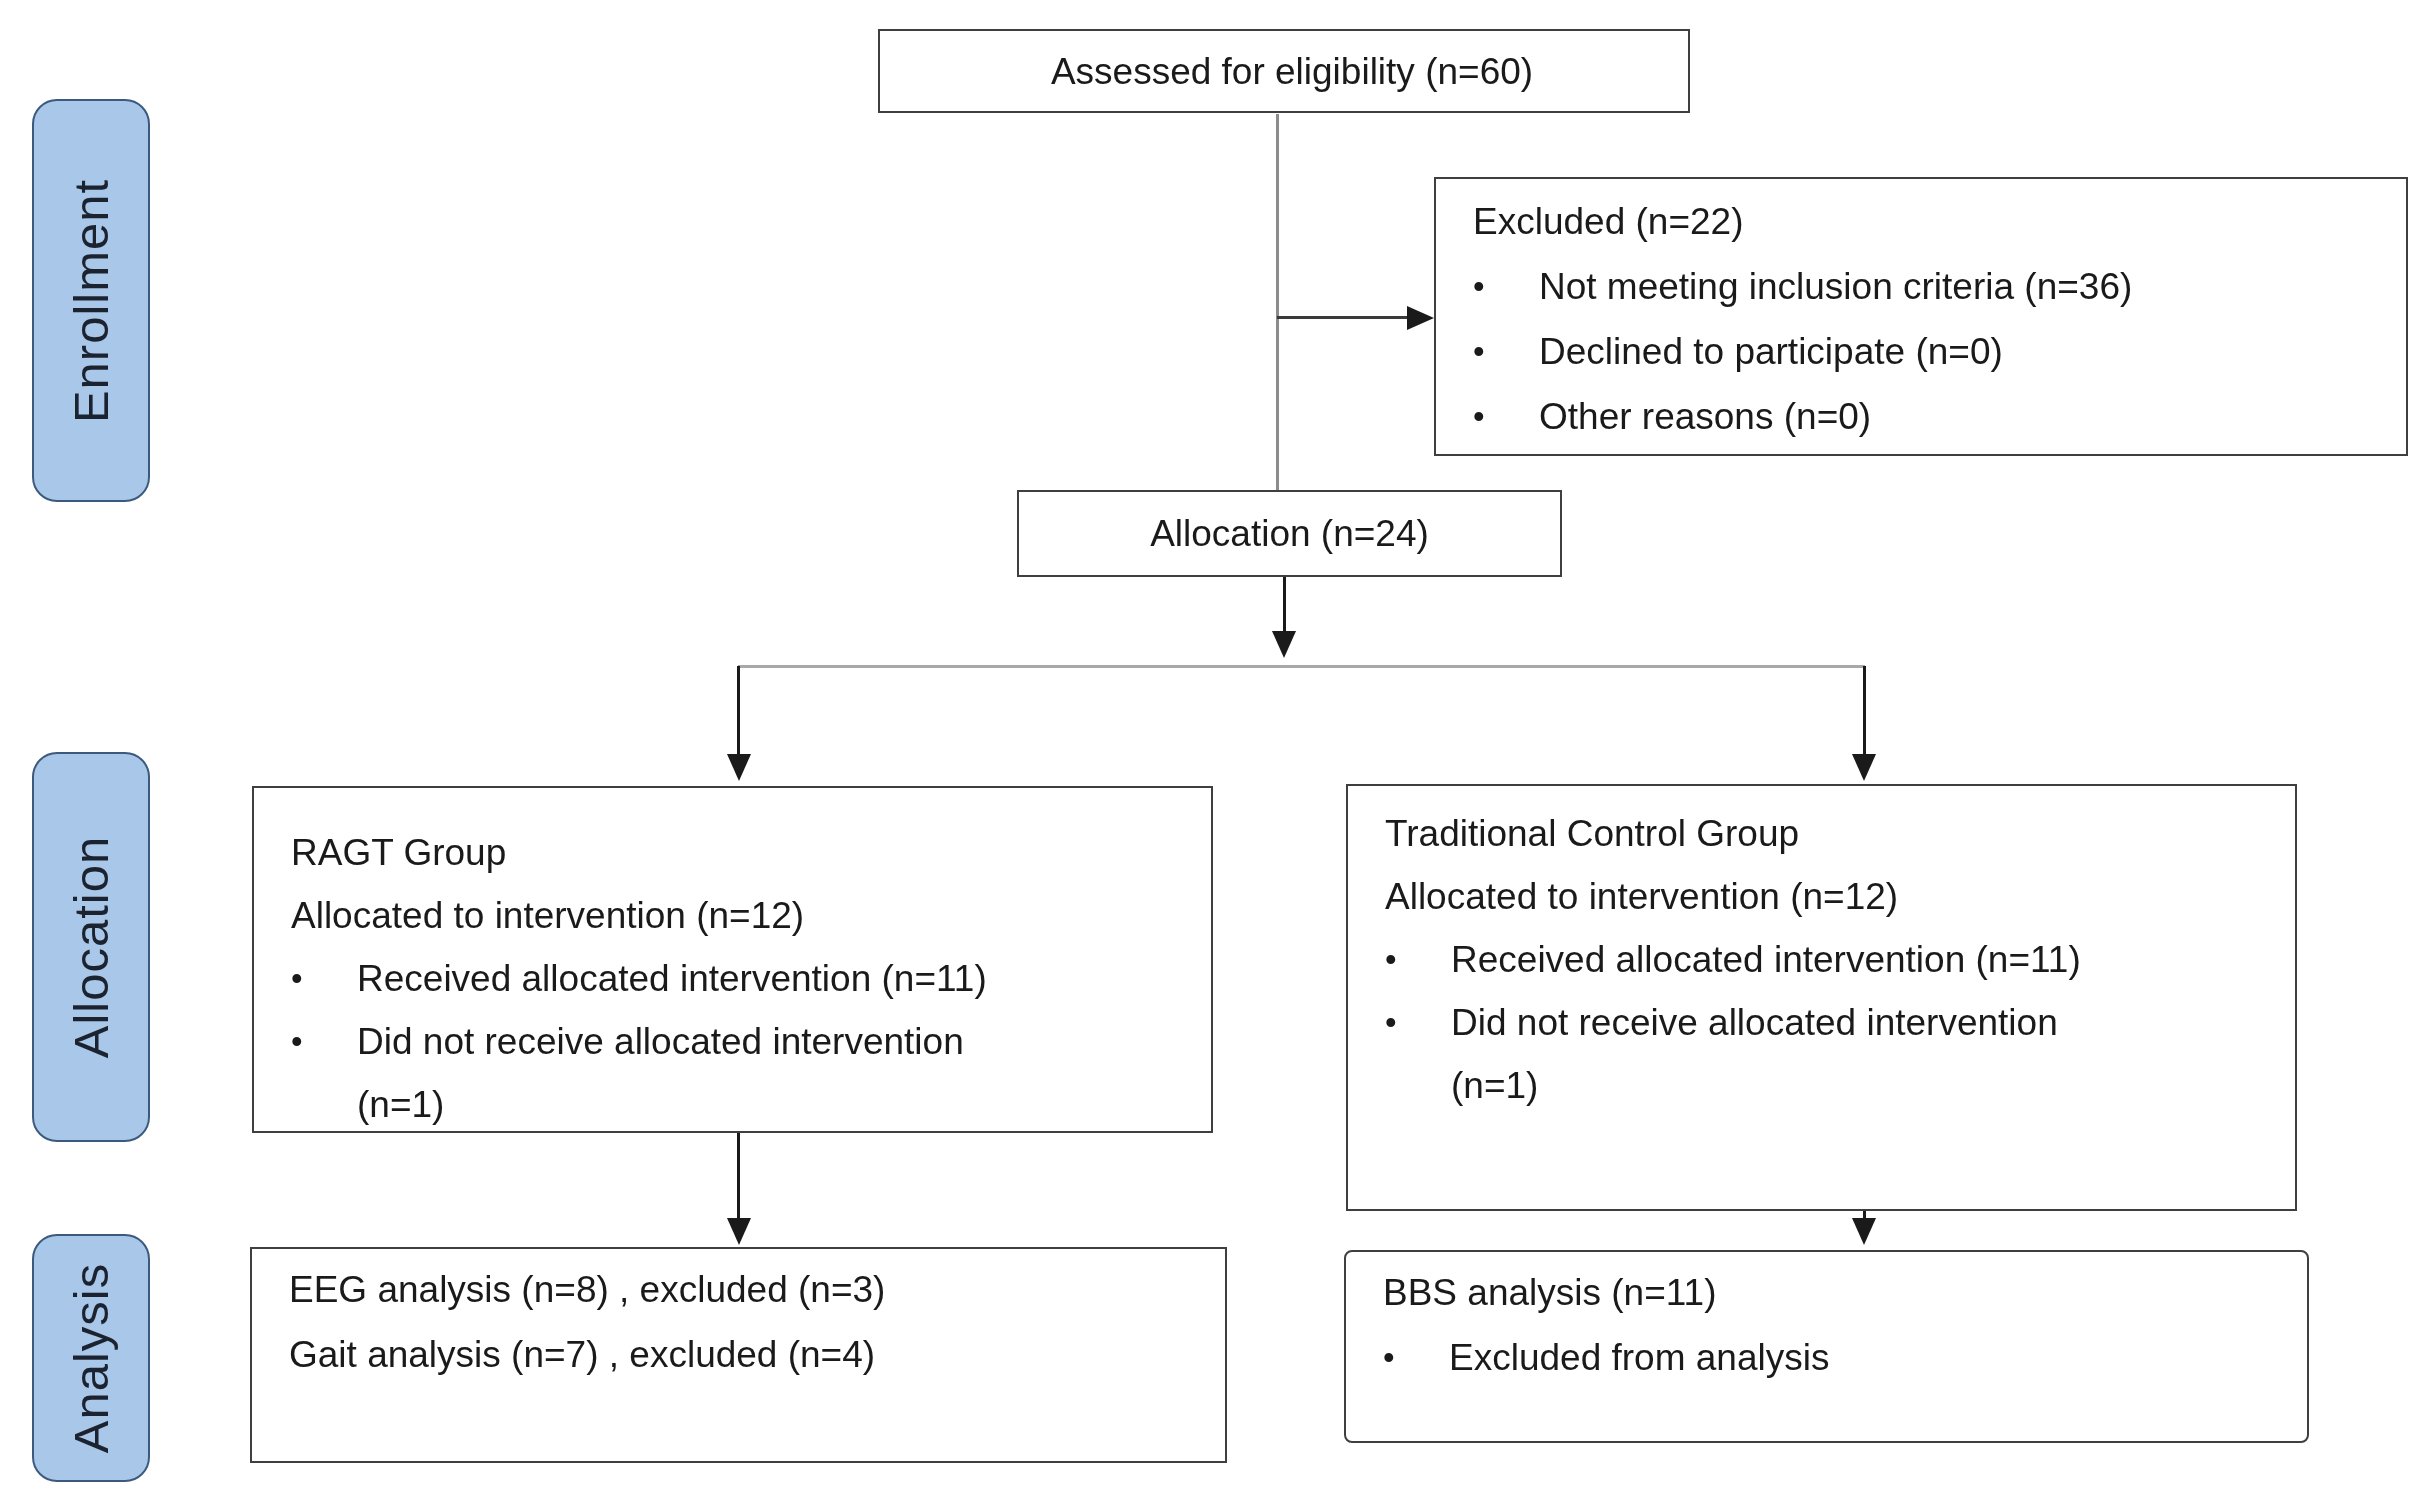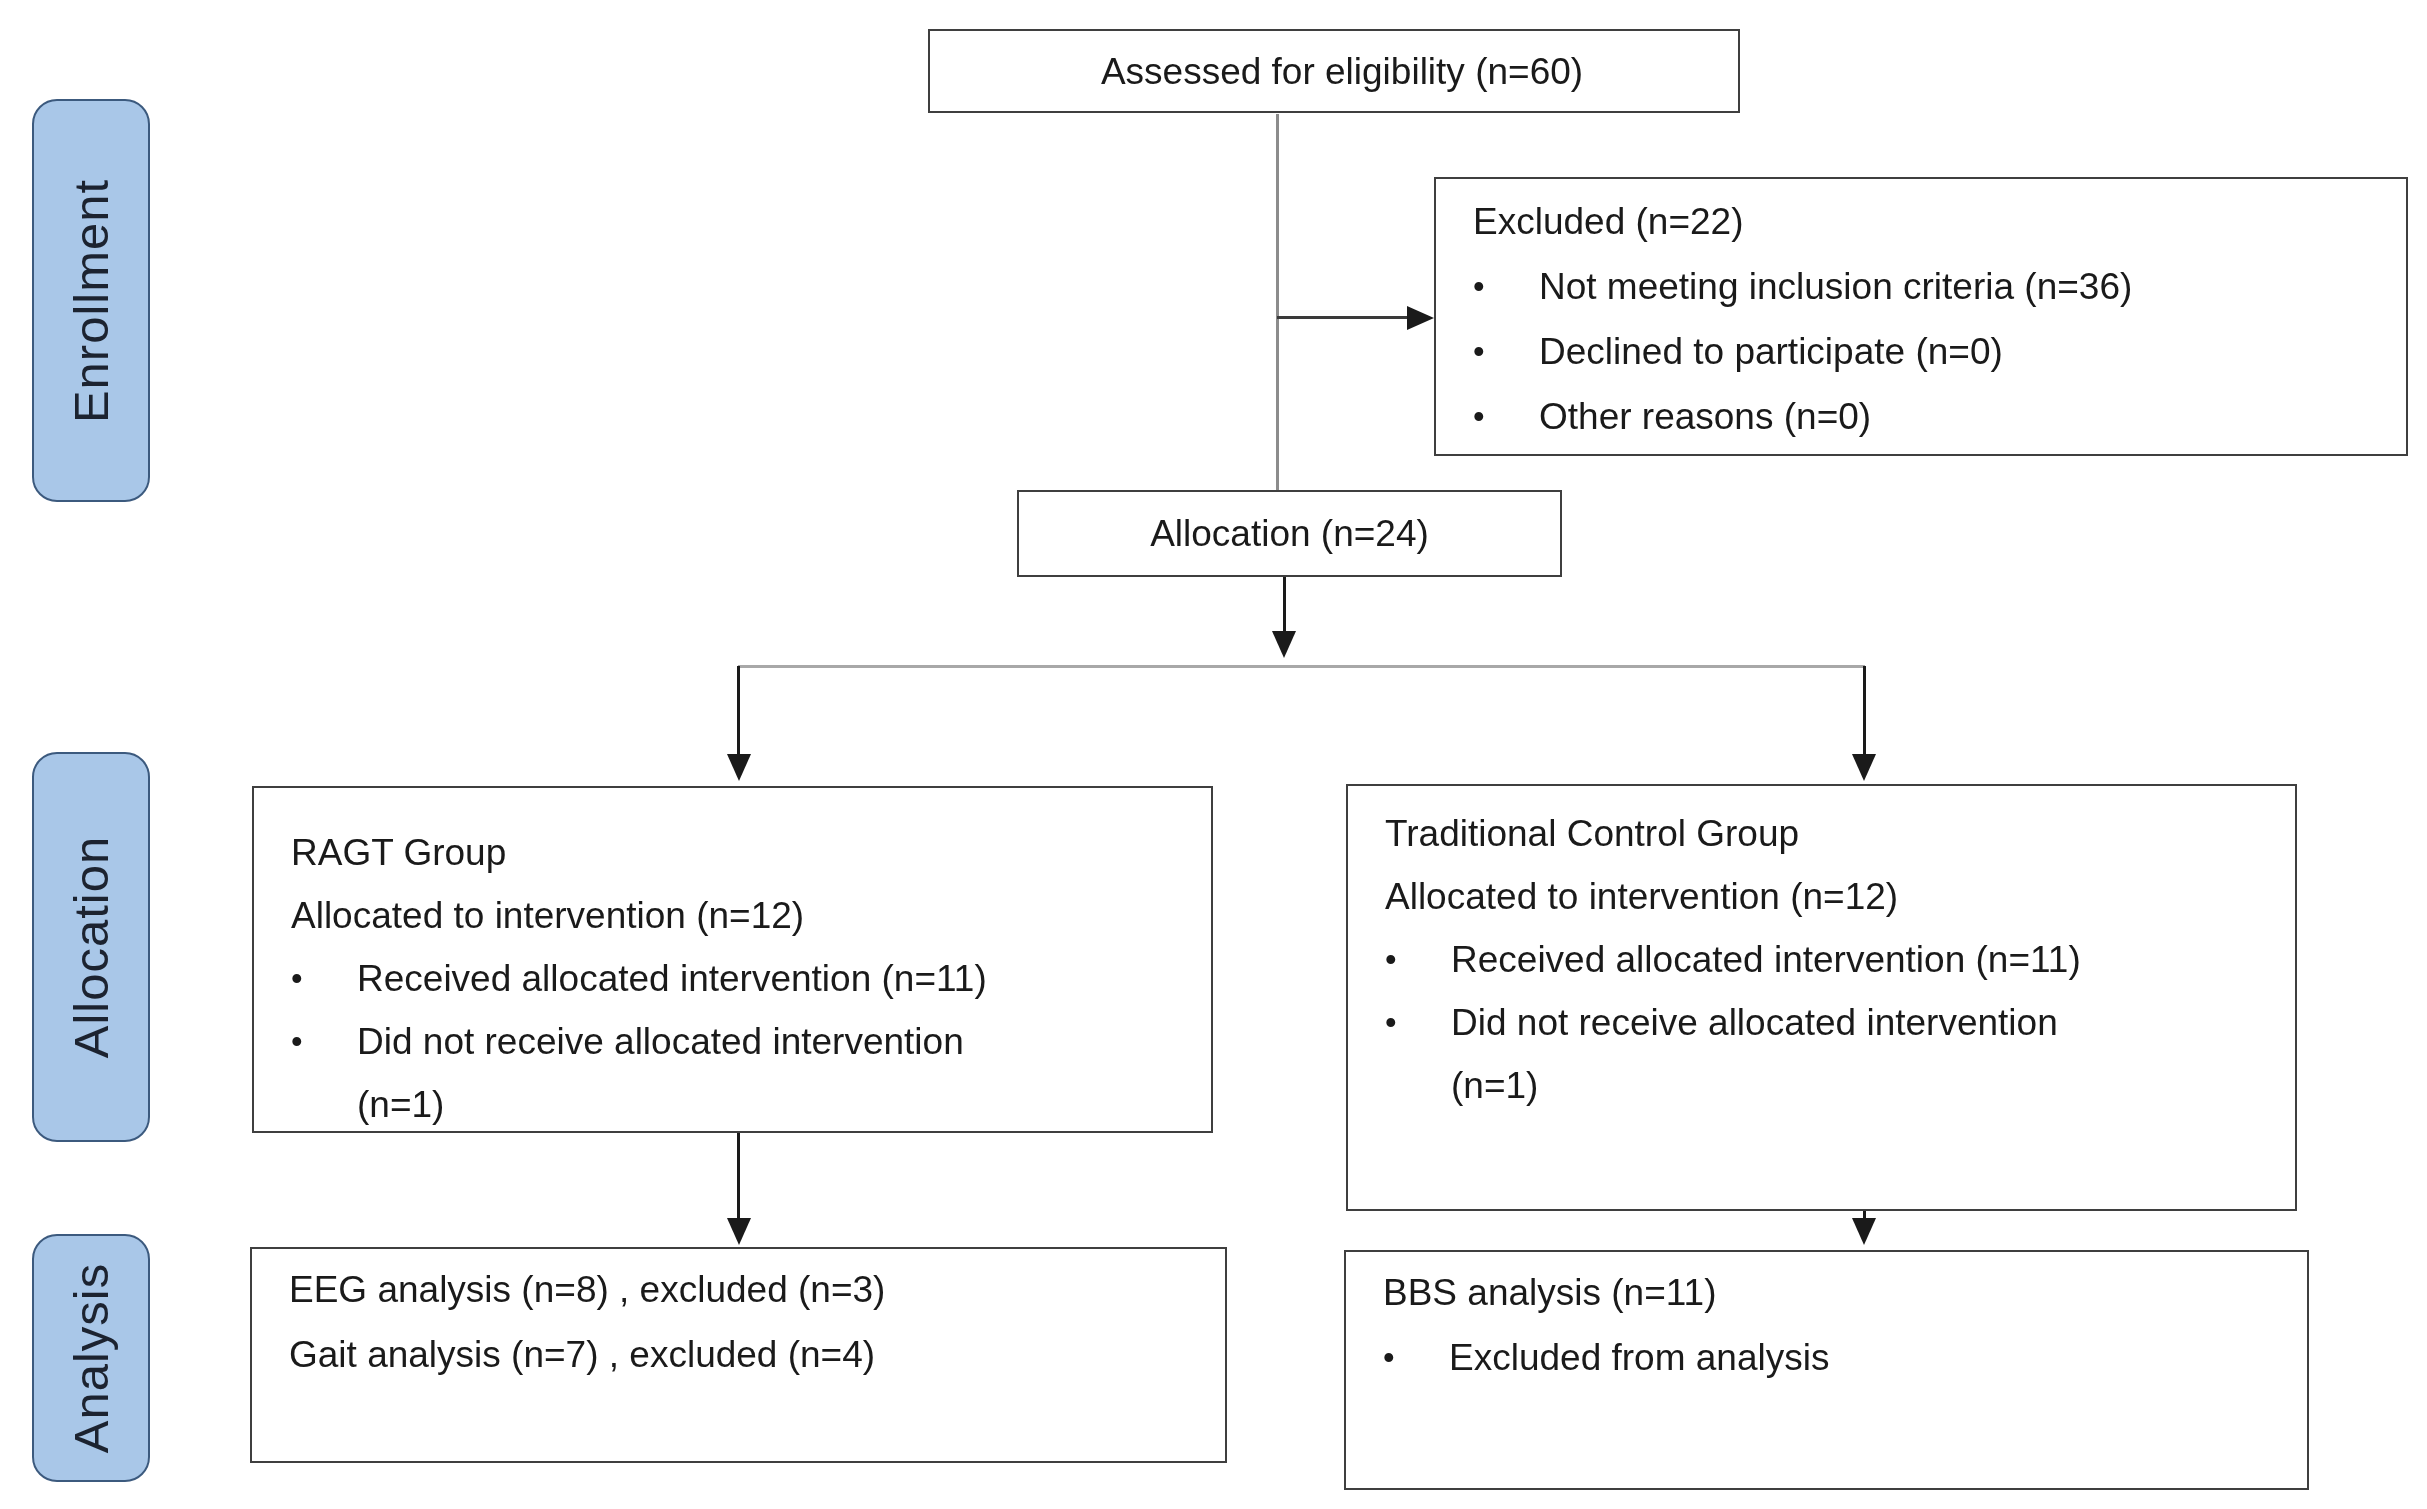--- a/index.html
+++ b/index.html
@@ -95,21 +95,21 @@
   <div class="cline v black" style="left:737px;top:666px;height:90px;"></div>
   <div class="arrow down" style="left:727px;top:754px;"></div>
   <div class="cline v black" style="left:1863px;top:666px;height:90px;"></div>
   <div class="arrow down" style="left:1852px;top:754px;"></div>
 
   <div class="cline v black" style="left:737px;top:1133px;height:86px;"></div>
   <div class="arrow down" style="left:727px;top:1218px;"></div>
   <div class="cline v black" style="left:1863px;top:1131px;height:88px;"></div>
   <div class="arrow down" style="left:1852px;top:1218px;"></div>
 
-  <div class="box center" style="left:928px;top:29px;width:812px;height:84px;padding-left:16px;">
+  <div class="box center" style="left:878px;top:29px;width:812px;height:84px;padding-left:16px;">
     <span class="line-txt">Assessed for eligibility (n=60)</span>
   </div>
 
   <div class="box lh67" style="left:1434px;top:177px;width:974px;height:279px;">
     <div class="pad" style="padding-top:9.7px;">
       <div class="line-txt">Excluded (n=22)</div>
       <div class="brow">
         <span class="bdot">•</span>
         <span>Not meeting inclusion criteria (n=36)</span>
       </div>
@@ -160,21 +160,21 @@
     </div>
   </div>
 
   <div class="box lh67" style="left:250px;top:1247px;width:977px;height:216px;">
     <div class="pad" style="padding-top:7.8px;">
       <div class="line-txt">EEG analysis (n=8) , excluded (n=3)</div>
       <div class="line-txt">Gait analysis (n=7) , excluded (n=4)</div>
     </div>
   </div>
 
-  <div class="box lh67" style="left:1344px;top:1250px;width:965px;height:240px;">
+  <div class="box lh67" style="left:1344px;top:1250px;width:965px;height:193px;border-radius:8px;">
     <div class="pad" style="padding-top:7.8px;">
       <div class="line-txt">BBS analysis (n=11)</div>
       <div class="brow">
         <span class="bdot">•</span>
         <span>Excluded from analysis</span>
       </div>
     </div>
   </div>
 
 </div>

